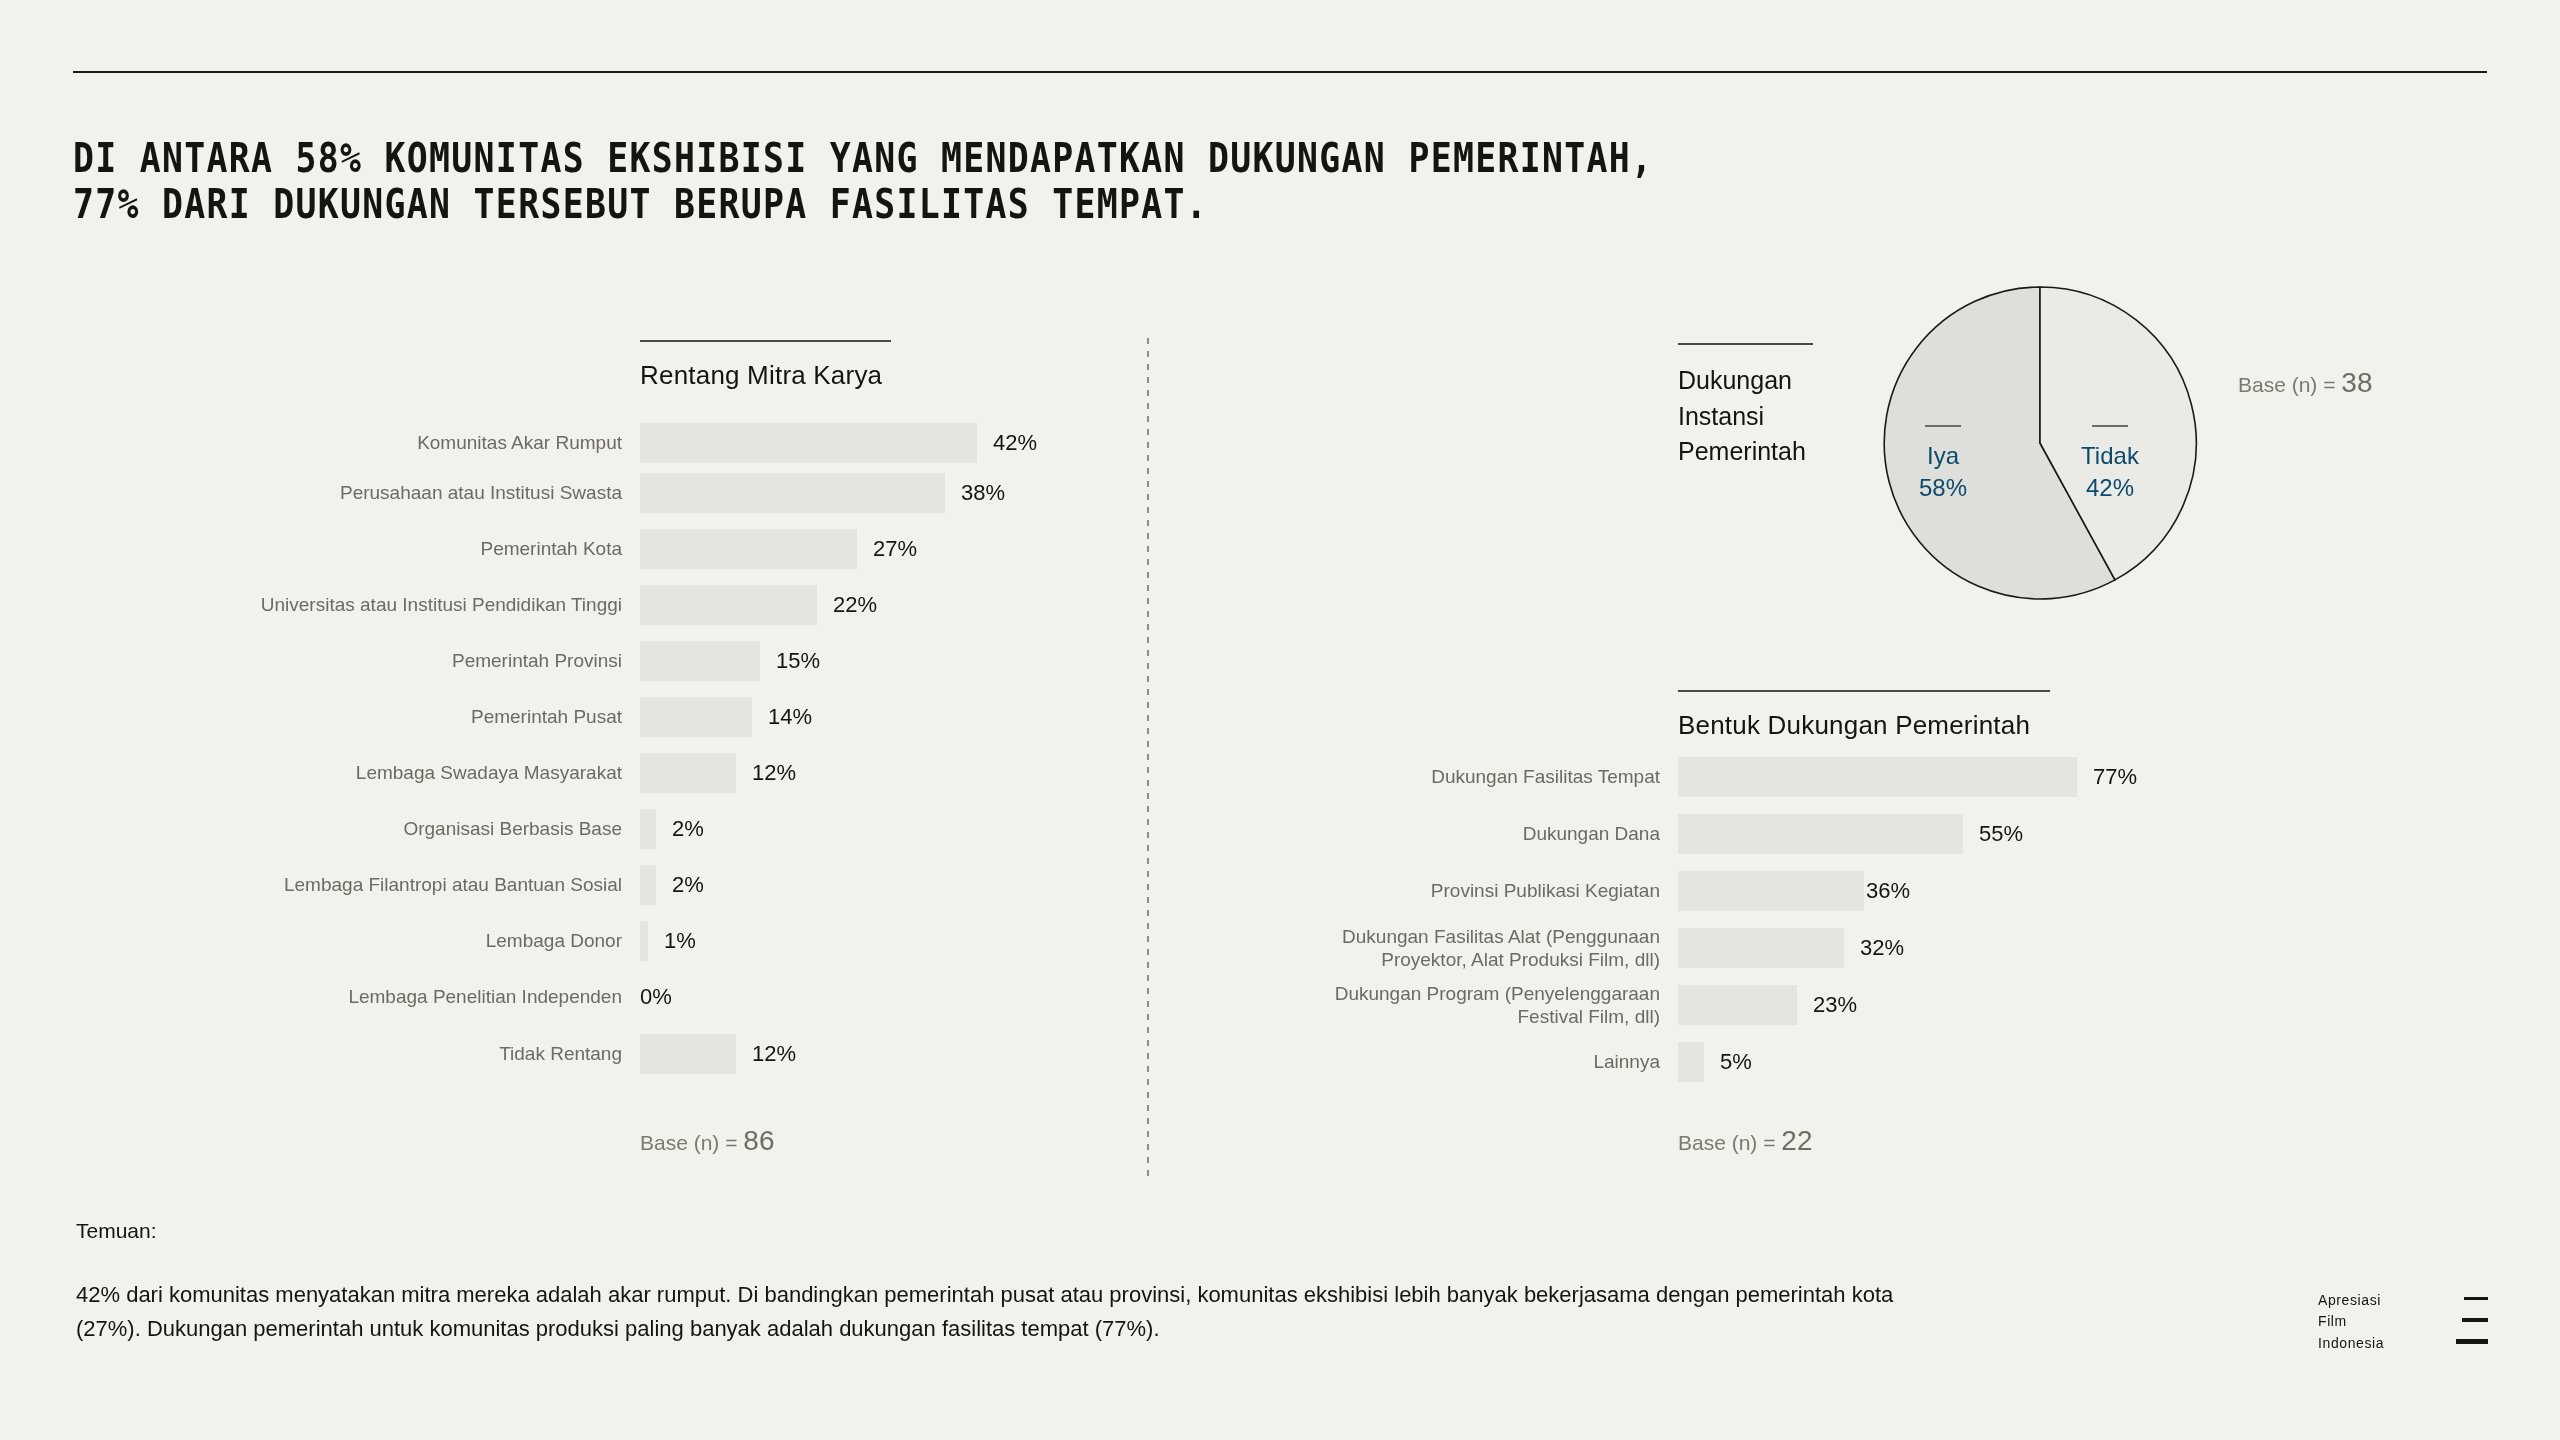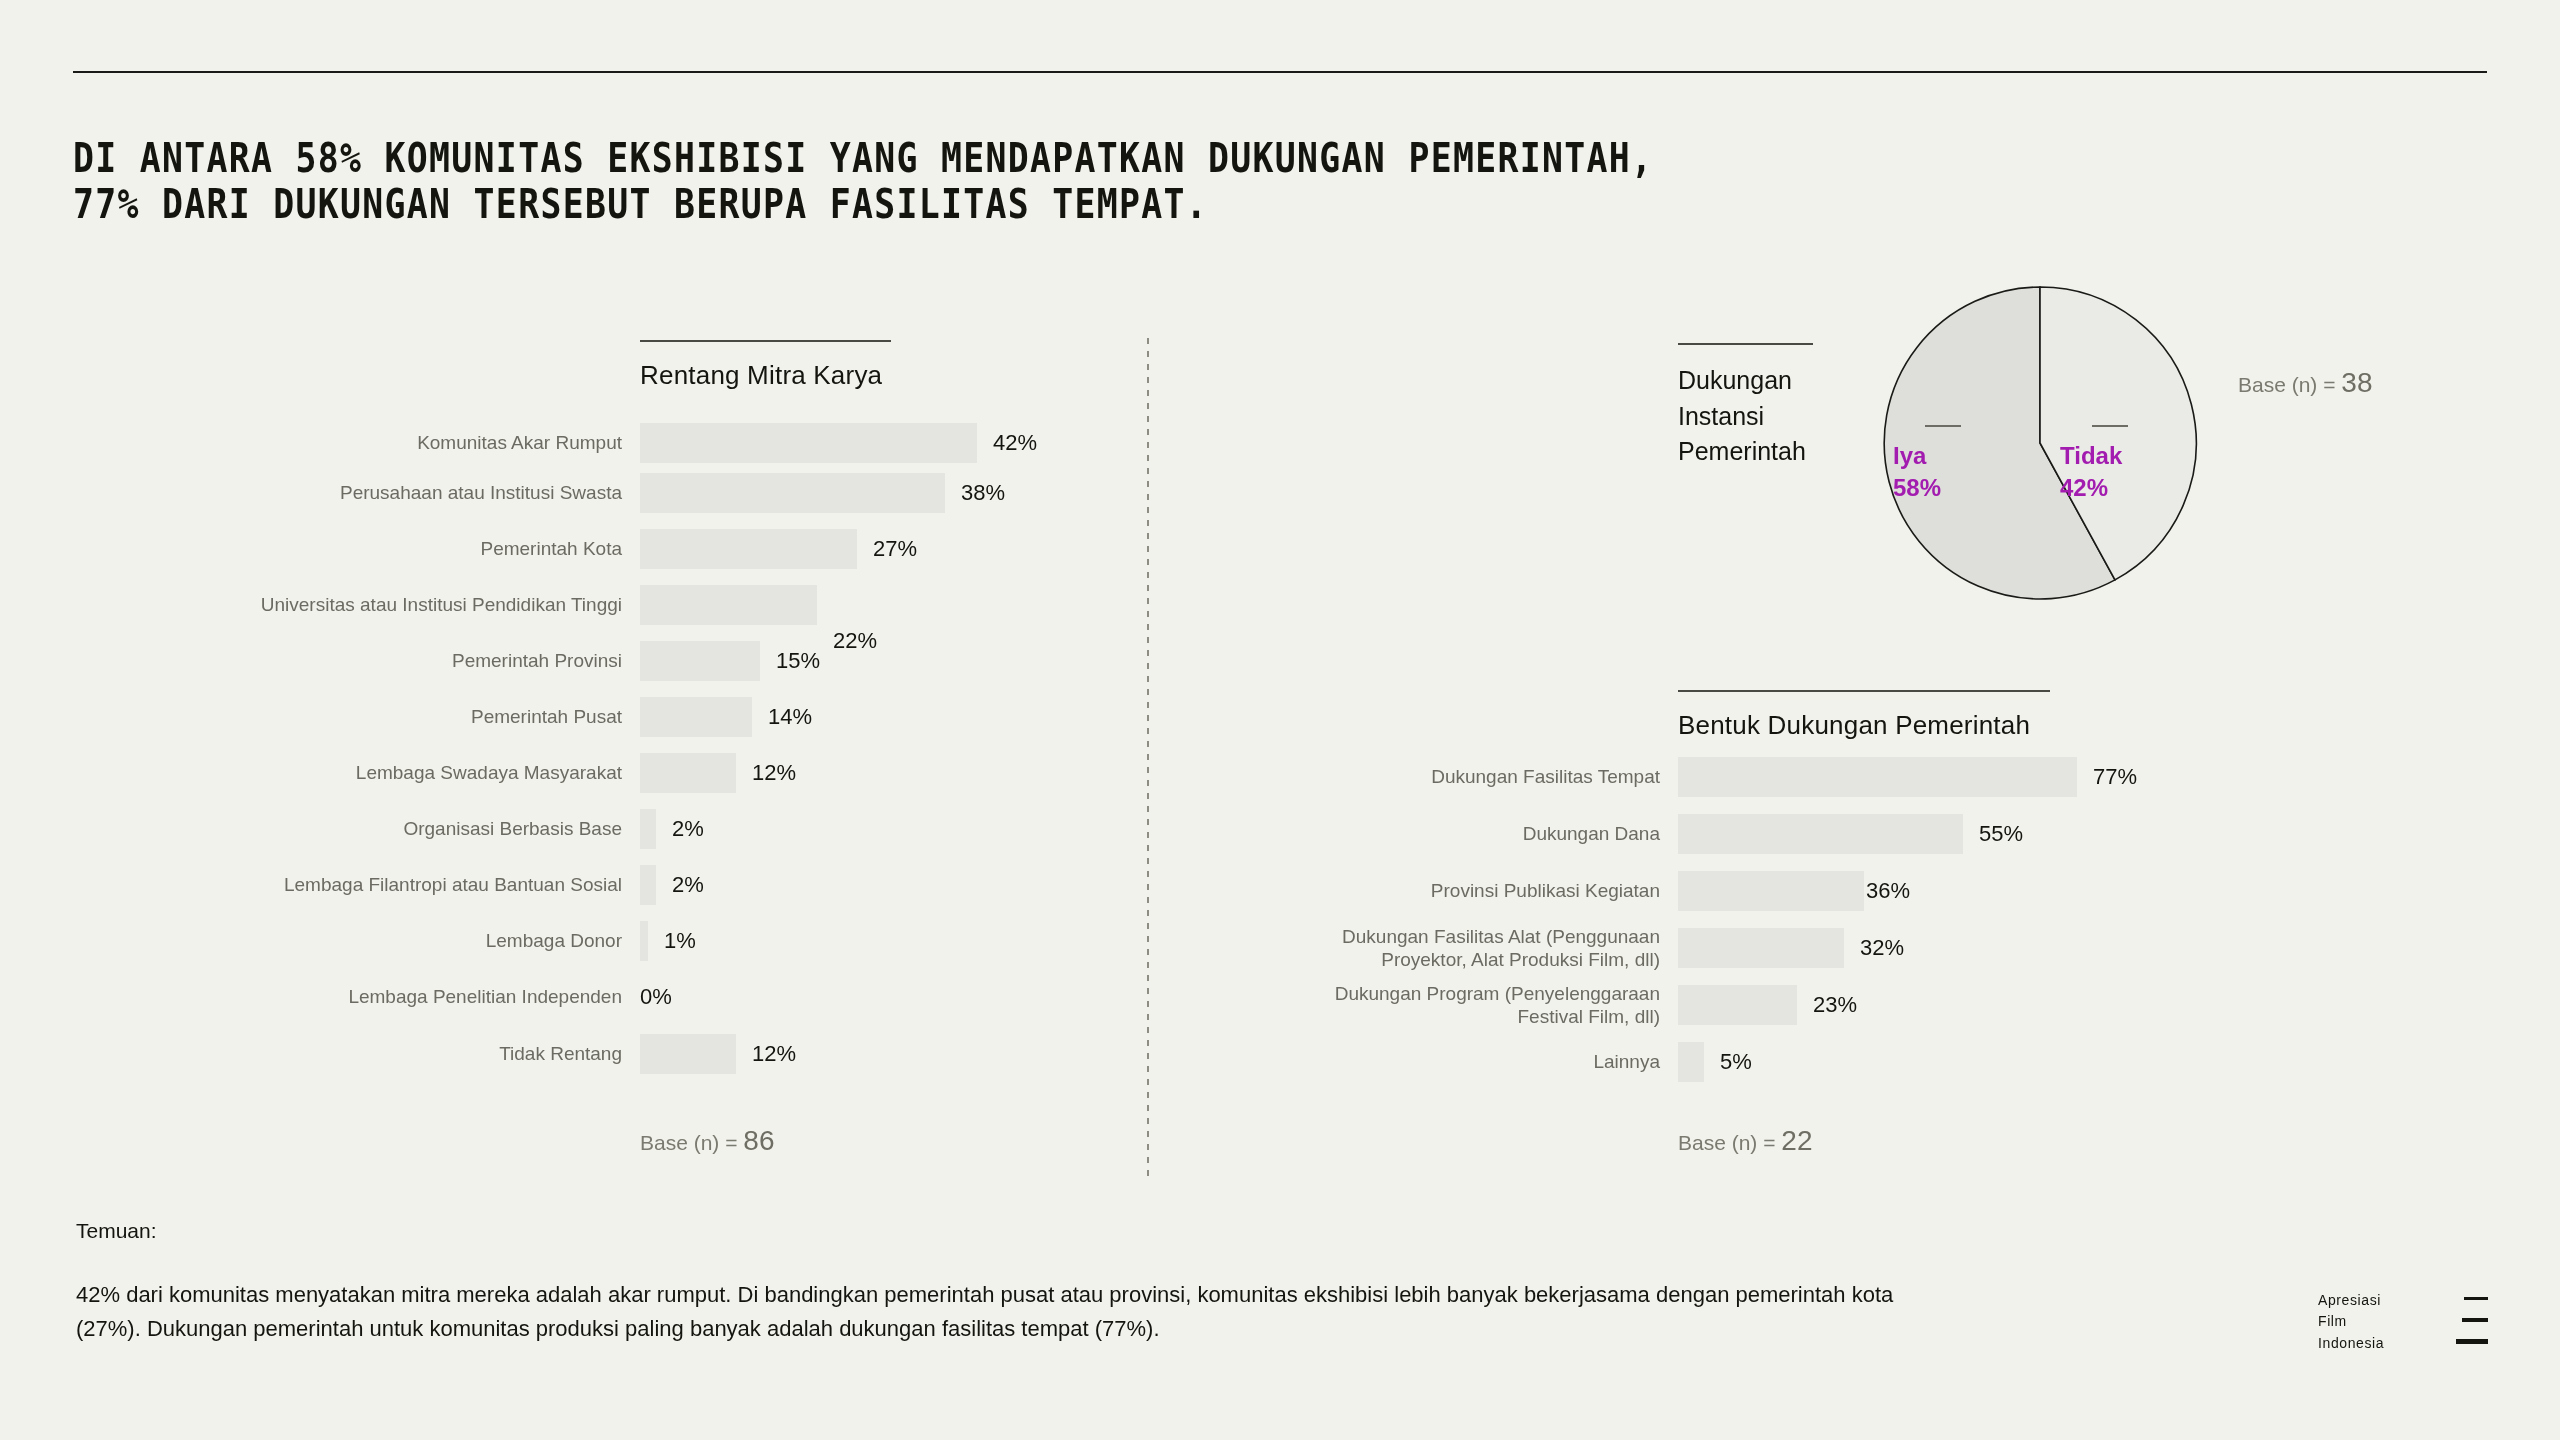--- a/index.html
+++ b/index.html
@@ -132,26 +132,25 @@
   .pie-heading-rule {
     position: absolute;
     left: 1678px;
     top: 343px;
     width: 135px;
     height: 2px;
     background: #4a4a44;
   }
   .pie-slice-label {
     position: absolute;
-    text-align: left;
+    text-align: center;
     font-size: 24px;
     line-height: 1.33;
-    color: #a21caf;
-    white-space: pre-line;
-    font-weight: bold;
+    color: #0c4a6e;
+    white-space: pre-line;
   }
   .pie-tick {
     position: absolute;
     width: 36px;
     height: 2px;
     background: #6d6d65;
   }
 
   
   .footer-label {
@@ -217,21 +216,21 @@
 
     <div class="bar-row" style="left:640px; top:529px; width:1px;">
       <div class="bar-label" style="width:520px;">Pemerintah Kota</div>
       <div class="bar-fill" style="width:217px;"></div>
       <div class="bar-value" style="left:233px;">27%</div>
     </div>
 
     <div class="bar-row" style="left:640px; top:585px; width:1px;">
       <div class="bar-label" style="width:520px;">Universitas atau Institusi Pendidikan Tinggi</div>
       <div class="bar-fill" style="width:177px;"></div>
-      <div class="bar-value" style="left:193px;margin-top:36px;">22%</div>
+      <div class="bar-value" style="left:193px;">22%</div>
     </div>
 
     <div class="bar-row" style="left:640px; top:641px; width:1px;">
       <div class="bar-label" style="width:520px;">Pemerintah Provinsi</div>
       <div class="bar-fill" style="width:120px;"></div>
       <div class="bar-value" style="left:136px;">15%</div>
     </div>
 
     <div class="bar-row" style="left:640px; top:697px; width:1px;">
       <div class="bar-label" style="width:520px;">Pemerintah Pusat</div>

